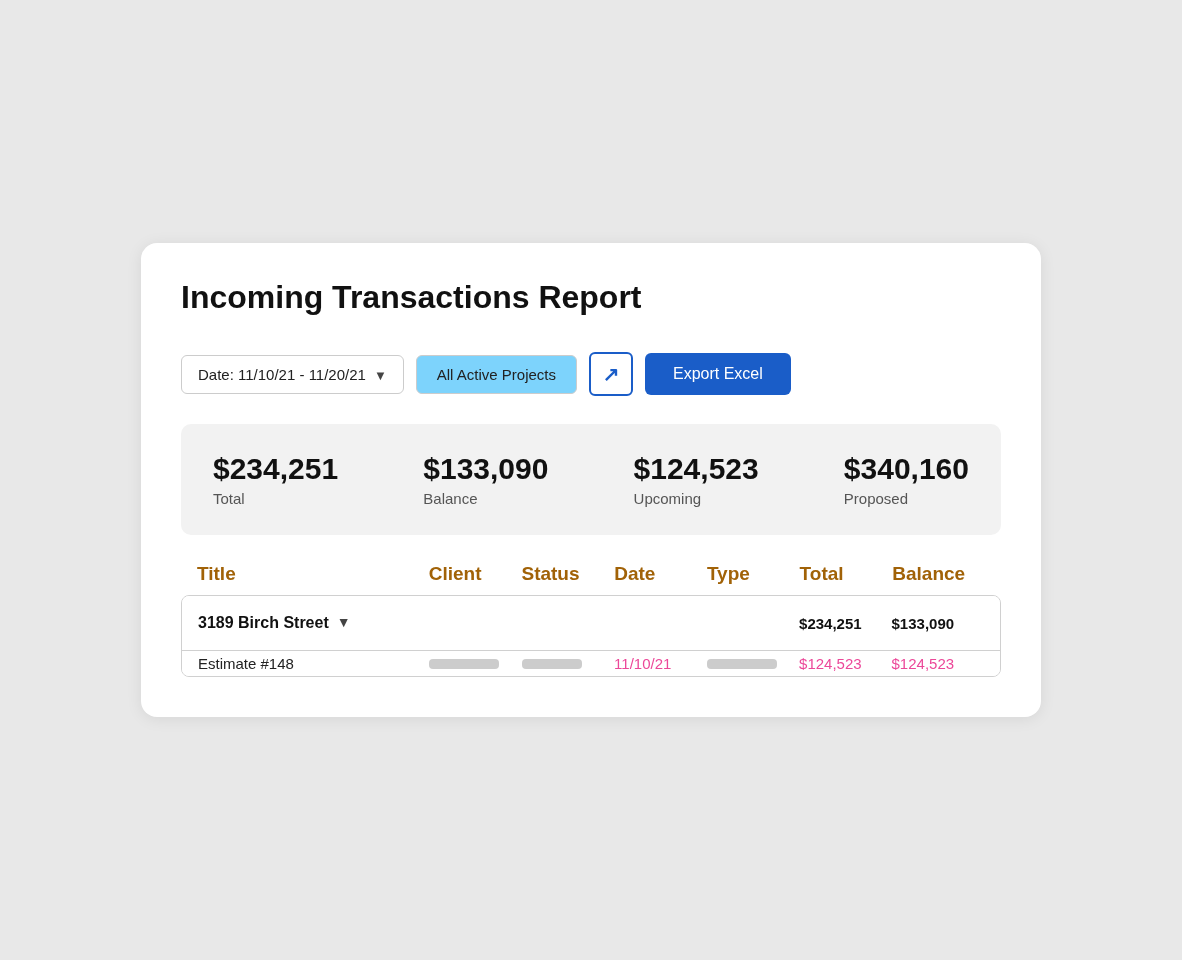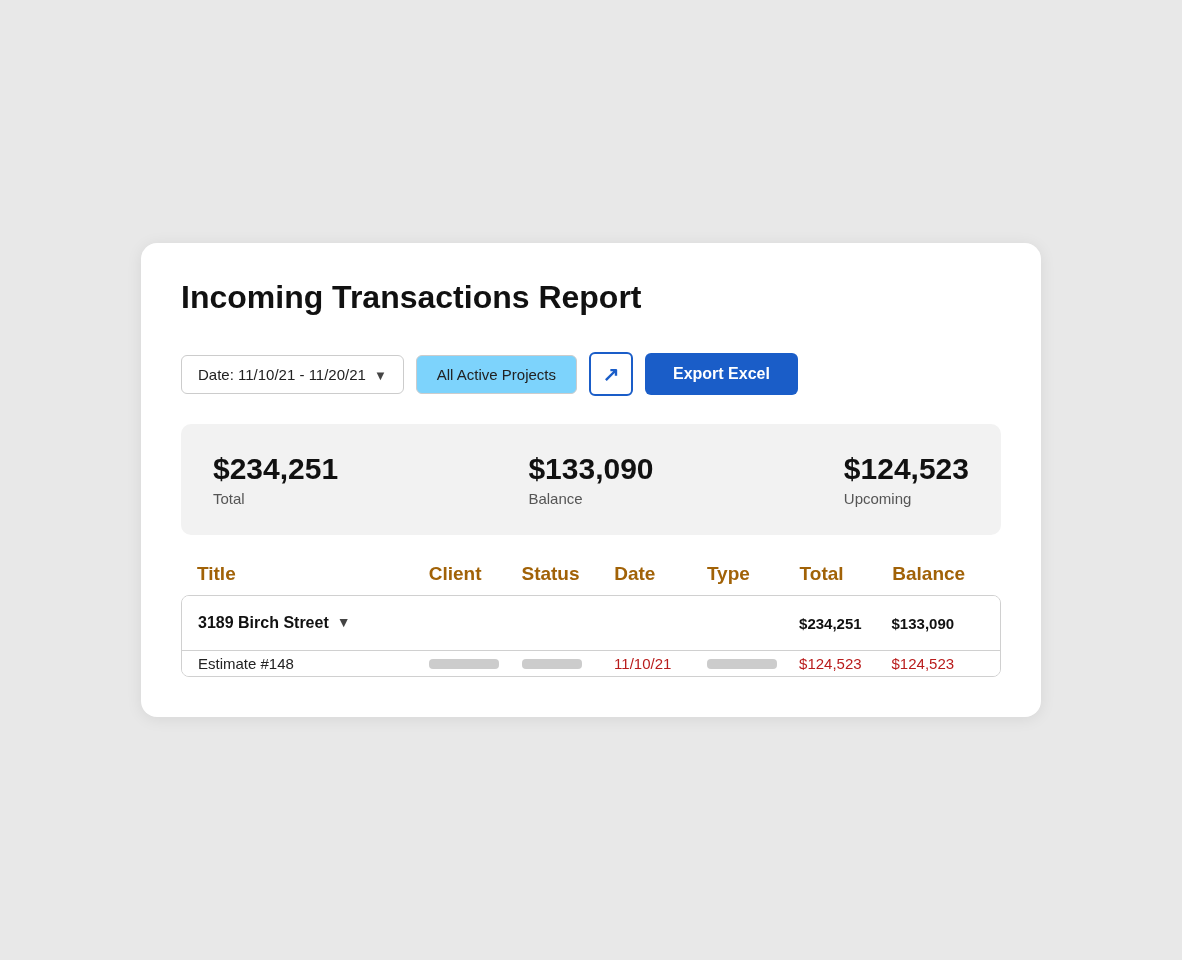--- a/index.html
+++ b/index.html
@@ -78,21 +78,21 @@
       height: 44px;
     }
 
     .export-btn {
       background: #1a5dc8;
       color: #fff;
       border: none;
       border-radius: 6px;
       padding: 12px 28px;
       font-size: 16px;
-      font-weight: 700;
+      font-weight: 400;
       cursor: pointer;
       white-space: nowrap;
     }
 
     .summary-bar {
       background: #f2f2f2;
       border-radius: 10px;
       padding: 28px 32px;
       display: flex;
       justify-content: space-between;
@@ -173,21 +173,21 @@
       border-bottom: none;
     }
 
     .row-title {
       font-size: 15px;
       color: #222;
     }
 
     .cell-value {
       font-size: 15px;
-      color: #b91c1c;
+      color: #ec4899;
     }
 
     .placeholder-bar {
       height: 10px;
       background: #ccc;
       border-radius: 4px;
       width: 70px;
     }
 
     .placeholder-bar-sm {
@@ -245,20 +245,24 @@
     <div class="summary-item">
       <span class="summary-amount">$133,090</span>
       <span class="summary-label">Balance</span>
     </div>
 
     <div class="summary-item">
       <span class="summary-amount">$124,523</span>
       <span class="summary-label">Upcoming</span>
     </div>
 
+    <div class="summary-item">
+      <span class="summary-amount">$340,160</span>
+      <span class="summary-label">Proposed</span>
+    </div>
 
   </div>
 
   <div class="table-header">
     <span>Title</span>
     <span>Client</span>
     <span>Status</span>
     <span>Date</span>
     <span>Type</span>
     <span>Total</span>

